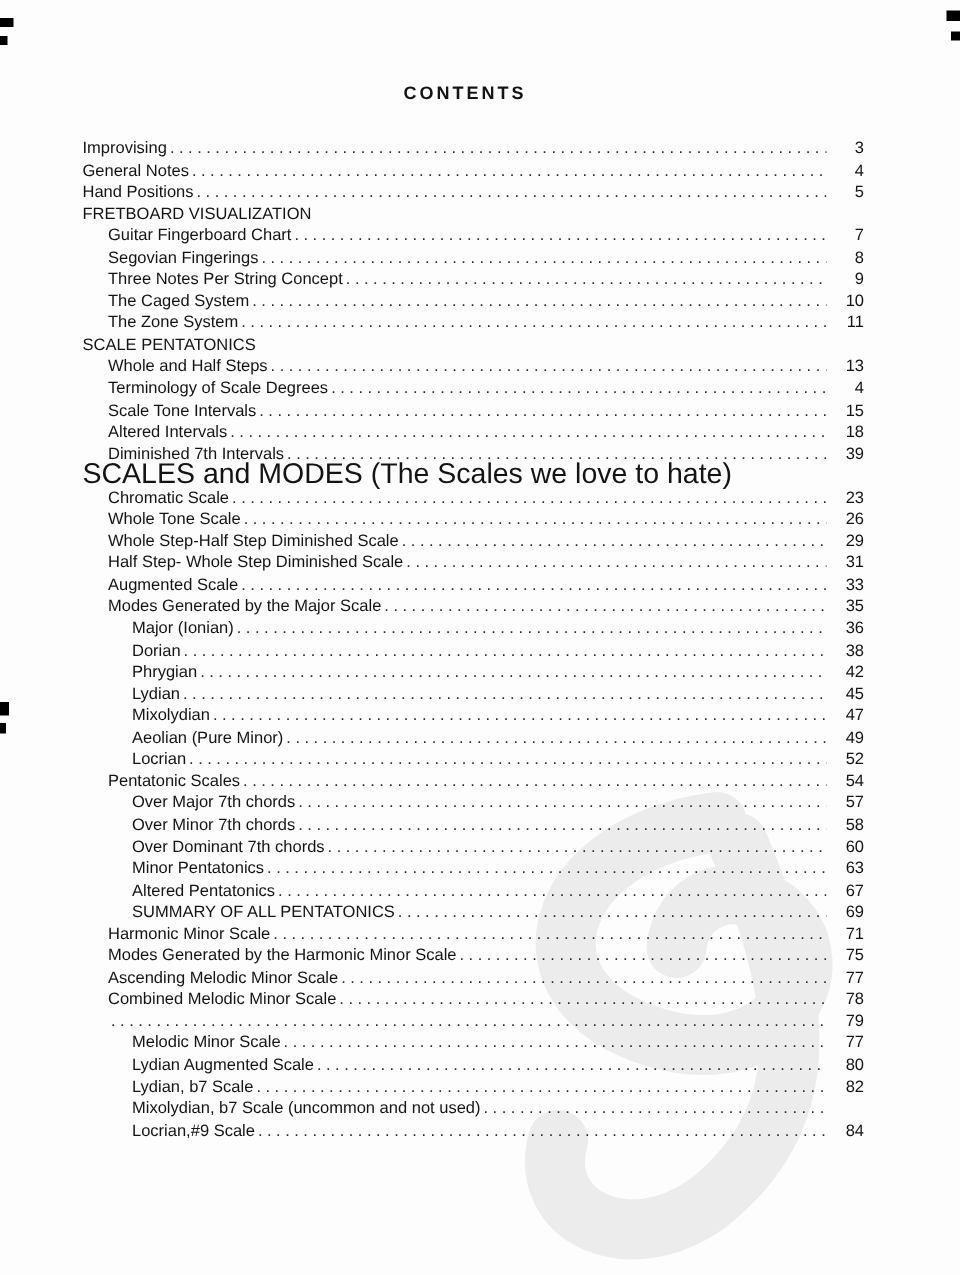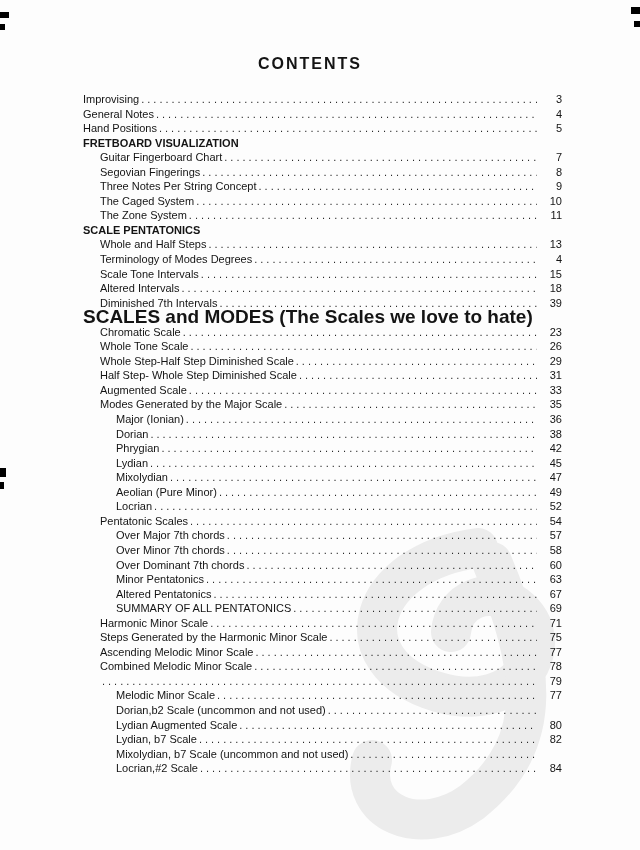--- a/index.html
+++ b/index.html
@@ -11,34 +11,34 @@
     position:relative;
     overflow:hidden;
   }
   .watermark{
     position:absolute;inset:0;z-index:0;pointer-events:none;
   }
   .page-content{position:absolute;inset:0;z-index:1;}
   .title{
     position:absolute;top:55px;left:0;right:20px;
     text-align:center;
-    font-size:16px;font-weight:bold;letter-spacing:2px;
+    font-size:12px;font-weight:bold;letter-spacing:2px;
   }
   .toc{
-    position:absolute;left:55px;right:78px;top:92px;margin-left:28px;
+    position:absolute;left:55px;right:64px;top:92px;
   }
   .toc-row{
     display:flex;align-items:baseline;
     font-size:11px;line-height:14.55px;height:14.55px;
     white-space:nowrap;
   }
   .lvl0{padding-left:0;}
   .lvl1{padding-left:17px;}
   .lvl2{padding-left:33px;}
-  .bold{font-weight:bold;}
+  .bold{font-weight:normal;}
   .big{font-size:19px;}
   .toc-label{flex:0 0 auto;}
   .toc-leader{
     flex:1 1 auto;overflow:hidden;white-space:nowrap;margin:0 3px 0 2px;
   }
   .toc-leader::after{
     content:"........................................................................................................................";
     letter-spacing:3px;color:#2a2a2a;
   }
   .toc-page{flex:0 0 auto;width:22px;text-align:right;}
@@ -117,21 +117,21 @@
       </div>
       <div class="toc-row lvl0 bold">
         <span class="toc-label">SCALE PENTATONICS</span>
       </div>
       <div class="toc-row lvl1">
         <span class="toc-label">Whole and Half Steps</span>
         <span class="toc-leader"></span>
         <span class="toc-page">13</span>
       </div>
       <div class="toc-row lvl1">
-        <span class="toc-label">Terminology of Modes Degrees</span>
+        <span class="toc-label">Terminology of Scale Degrees</span>
         <span class="toc-leader"></span>
         <span class="toc-page">4</span>
       </div>
       <div class="toc-row lvl1">
         <span class="toc-label">Scale Tone Intervals</span>
         <span class="toc-leader"></span>
         <span class="toc-page">15</span>
       </div>
       <div class="toc-row lvl1">
         <span class="toc-label">Altered Intervals</span>
@@ -245,21 +245,21 @@
         <span class="toc-label">SUMMARY OF ALL PENTATONICS</span>
         <span class="toc-leader"></span>
         <span class="toc-page">69</span>
       </div>
       <div class="toc-row lvl1">
         <span class="toc-label">Harmonic Minor Scale</span>
         <span class="toc-leader"></span>
         <span class="toc-page">71</span>
       </div>
       <div class="toc-row lvl1">
-        <span class="toc-label">Steps Generated by the Harmonic Minor Scale</span>
+        <span class="toc-label">Modes Generated by the Harmonic Minor Scale</span>
         <span class="toc-leader"></span>
         <span class="toc-page">75</span>
       </div>
       <div class="toc-row lvl1">
         <span class="toc-label">Ascending Melodic Minor Scale</span>
         <span class="toc-leader"></span>
         <span class="toc-page">77</span>
       </div>
       <div class="toc-row lvl1">
         <span class="toc-label">Combined Melodic Minor Scale</span>
@@ -269,38 +269,33 @@
       <div class="toc-row lvl1">
         <span class="toc-leader"></span>
         <span class="toc-page">79</span>
       </div>
       <div class="toc-row lvl2">
         <span class="toc-label">Melodic Minor Scale</span>
         <span class="toc-leader"></span>
         <span class="toc-page">77</span>
       </div>
       <div class="toc-row lvl2">
-        <span class="toc-label">Dorian,b2 Scale (uncommon and not used)</span>
+        <span class="toc-label">Lydian Augmented Scale</span>
+        <span class="toc-leader"></span>
+        <span class="toc-page">80</span>
+      </div>
+      <div class="toc-row lvl2">
+        <span class="toc-label">Lydian, b7 Scale</span>
+        <span class="toc-leader"></span>
+        <span class="toc-page">82</span>
+      </div>
+      <div class="toc-row lvl2">
+        <span class="toc-label">Mixolydian, b7 Scale (uncommon and not used)</span>
         <span class="toc-leader"></span>
         <span class="toc-page"></span>
       </div>
       <div class="toc-row lvl2">
-        <span class="toc-label">Lydian Augmented Scale</span>
-        <span class="toc-leader"></span>
-        <span class="toc-page">80</span>
-      </div>
-      <div class="toc-row lvl2">
-        <span class="toc-label">Lydian, b7 Scale</span>
-        <span class="toc-leader"></span>
-        <span class="toc-page">82</span>
-      </div>
-      <div class="toc-row lvl2">
-        <span class="toc-label">Mixolydian, b7 Scale (uncommon and not used)</span>
-        <span class="toc-leader"></span>
-        <span class="toc-page"></span>
-      </div>
-      <div class="toc-row lvl2">
-        <span class="toc-label">Locrian,#2 Scale</span>
+        <span class="toc-label">Locrian,#9 Scale</span>
         <span class="toc-leader"></span>
         <span class="toc-page">84</span>
       </div>
     </div>
 </div>
 
 </body></html>

